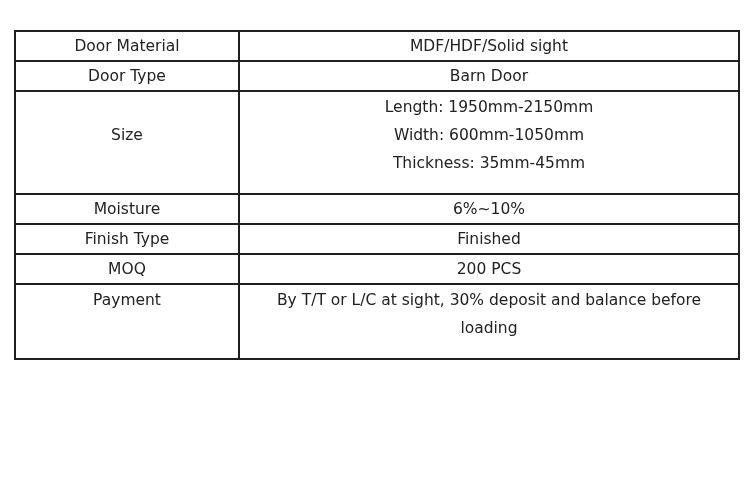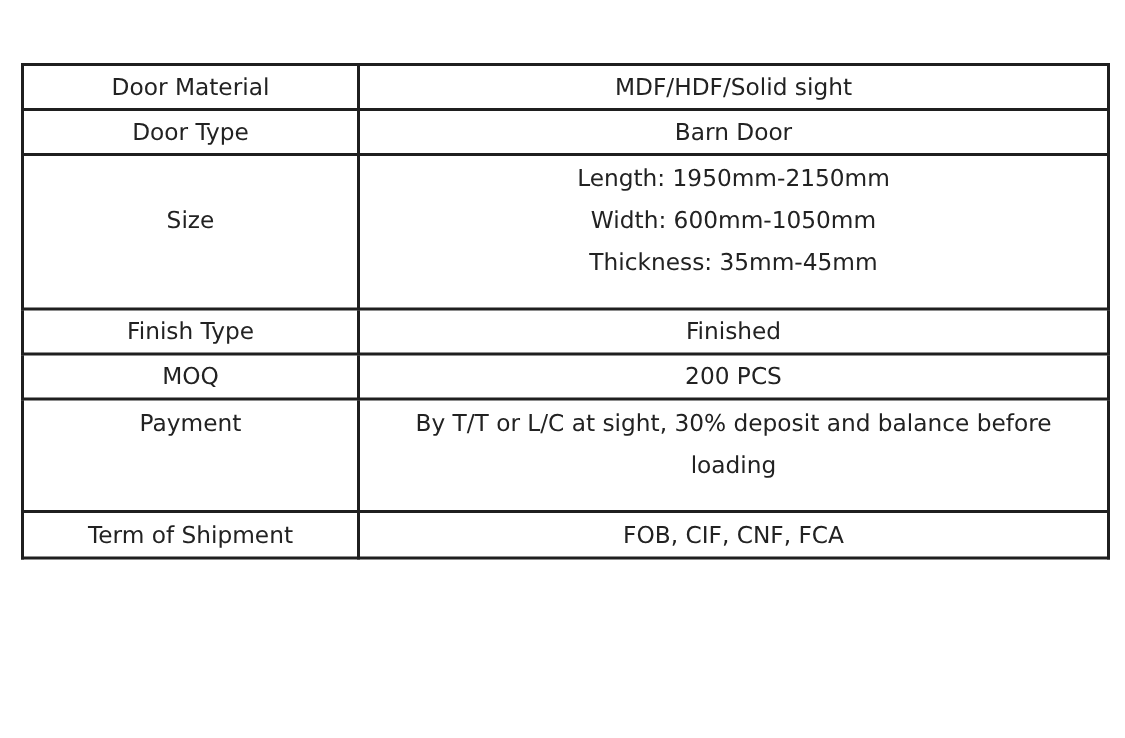--- a/index.html
+++ b/index.html
@@ -17,21 +17,20 @@
   }
   .table-wrap {
     position: absolute;
     left: 14px;
     top: 30px;
   }
   table.spec-table {
     border-collapse: collapse;
     table-layout: fixed;
     width: 724px;
-    margin-top: 12px;
   }
   col.c-label { width: 224px; }
   col.c-value { width: 500px; }
   td {
     border: 2px solid #1f1f1f;
     font-size: 15.5px;
     line-height: 28px;
     text-align: center;
     vertical-align: middle;
     padding: 0 10px;
@@ -71,30 +70,30 @@
       </tr>
       <tr class="row-multi">
         <td>Size</td>
         <td>
           <div class="size-line">Length: 1950mm-2150mm</div>
           <div class="size-line">Width: 600mm-1050mm</div>
           <div class="size-line">Thickness: 35mm-45mm</div>
         </td>
       </tr>
       <tr>
+        <td>Moisture</td>
+        <td>6%~10%</td>
+      </tr>
+      <tr>
         <td>Finish Type</td>
         <td>Finished</td>
       </tr>
       <tr>
         <td>MOQ</td>
         <td>200 PCS</td>
       </tr>
       <tr class="row-multi">
         <td class="label-top">Payment</td>
         <td class="value-left">By T/T or L/C at sight, 30% deposit and balance before loading</td>
       </tr>
-      <tr class="row-last">
-        <td>Term of Shipment</td>
-        <td>FOB, CIF, CNF, FCA</td>
-      </tr>
     </tbody>
   </table>
 </div>
 
 </body></html>

